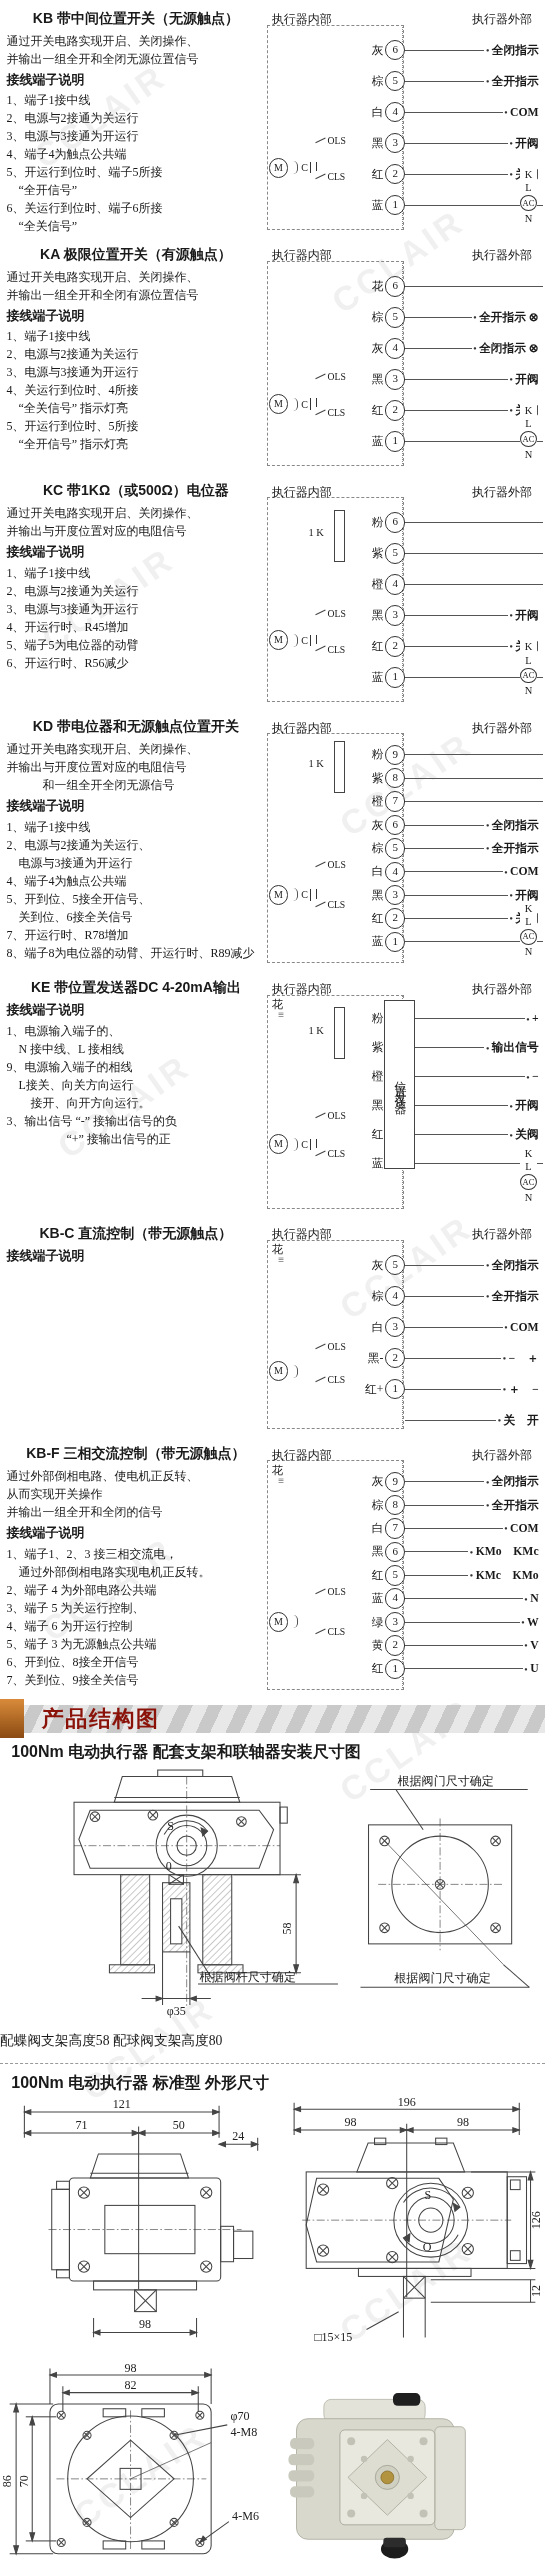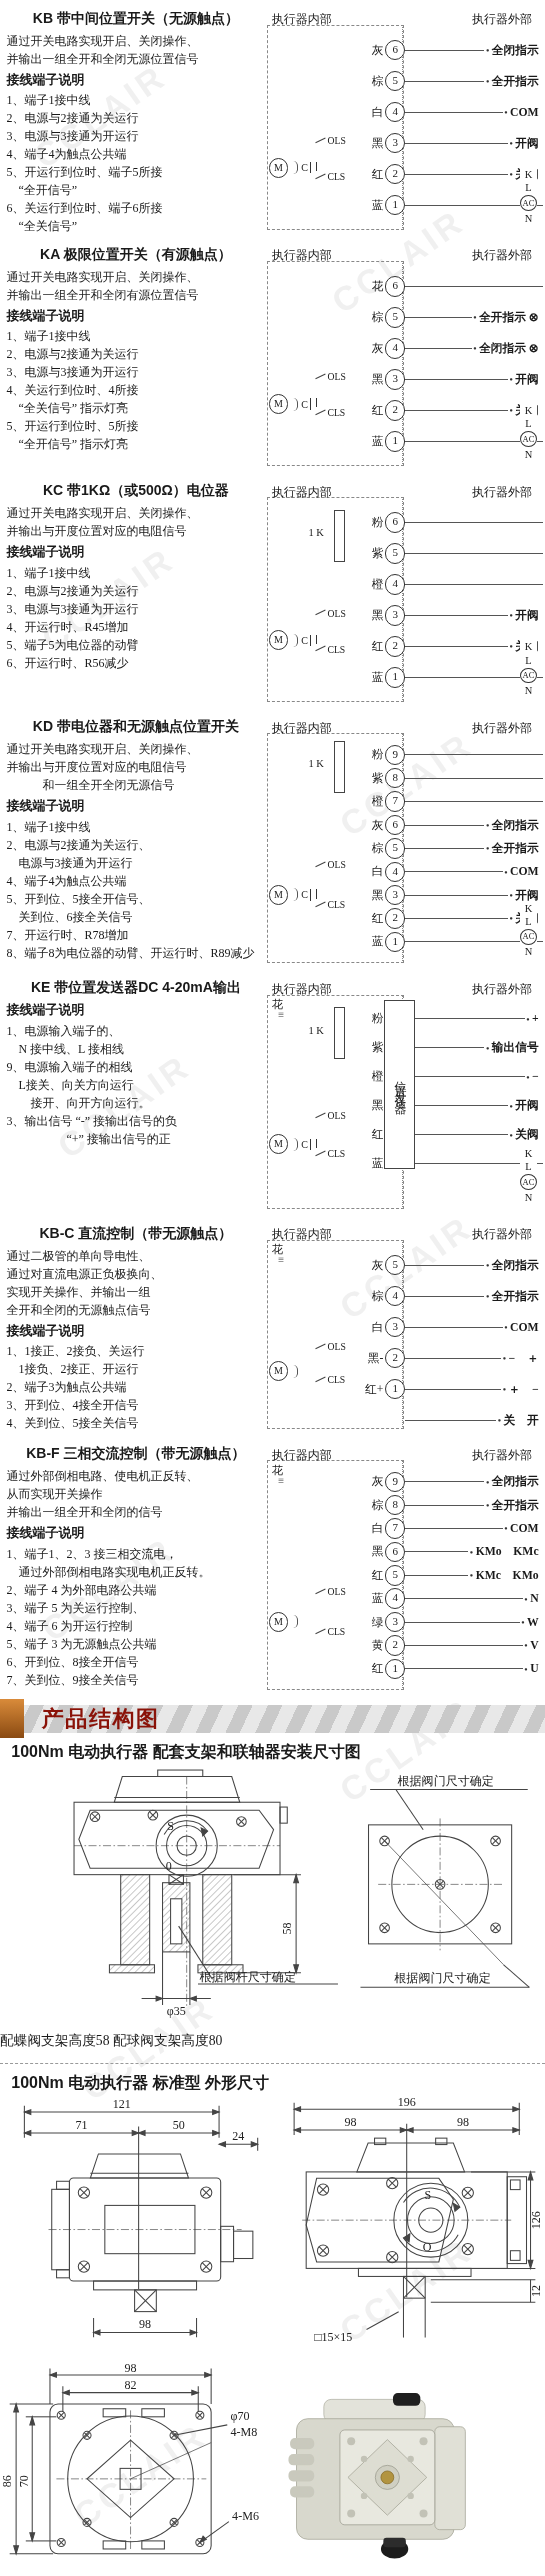--- a/index.html
+++ b/index.html
@@ -525,34 +525,21 @@
         </div>
       <div class="dg-sw dg-sw1">OLS</div>
       <div class="dg-sw dg-sw2">CLS</div>
       <div class="dg-supply"><div>K</div><div>L</div><div class="sup-ac">AC</div><div>N</div></div>
     </div>
   </section>
 
   <section class="wsec">
     <div class="txt">
       <h3 class="stitle">KB-C 直流控制（带无源触点）</h3>
-      <div class="desc">
-          <div class="desc-line">通过二极管的单向导电性、</div>
-          <div class="desc-line">通过对直流电源正负极换向、</div>
-          <div class="desc-line">实现开关操作、并输出一组</div>
-          <div class="desc-line">全开和全闭的无源触点信号</div>
-        </div>
       <h4 class="thead">接线端子说明</h4>
-      <div class="notes">
-          <div class="note-line">1、1接正、2接负、关运行</div>
-          <div class="note-line">　1接负、2接正、开运行</div>
-          <div class="note-line">2、端子3为触点公共端</div>
-          <div class="note-line">3、开到位、4接全开信号</div>
-          <div class="note-line">4、关到位、5接全关信号</div>
-        </div>
     </div>
     <div class="dg rows6" style="min-height:209px">
       <div class="dg-head">
           <span>执行器内部</span>
           <span>执行器外部</span>
         </div>
       <div class="dg-frame"></div>
         <div class="dg-vline"></div>
       <div class="dg-ground"><span>花</span><span class="gnd-icon">≡</span></div>
       <div class="dg-rows">

